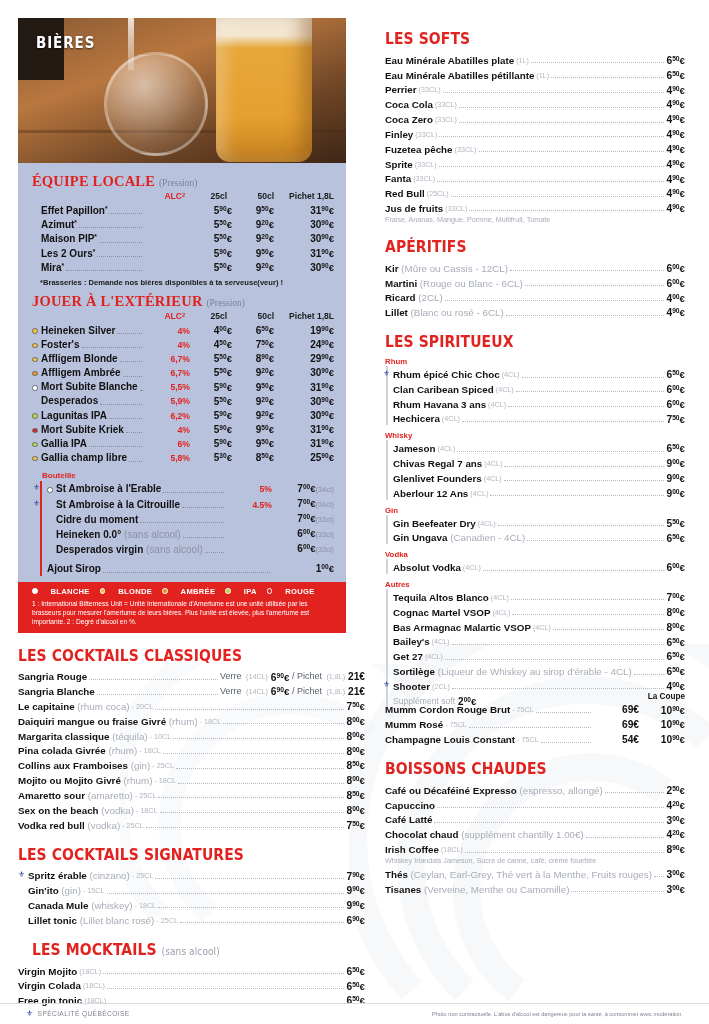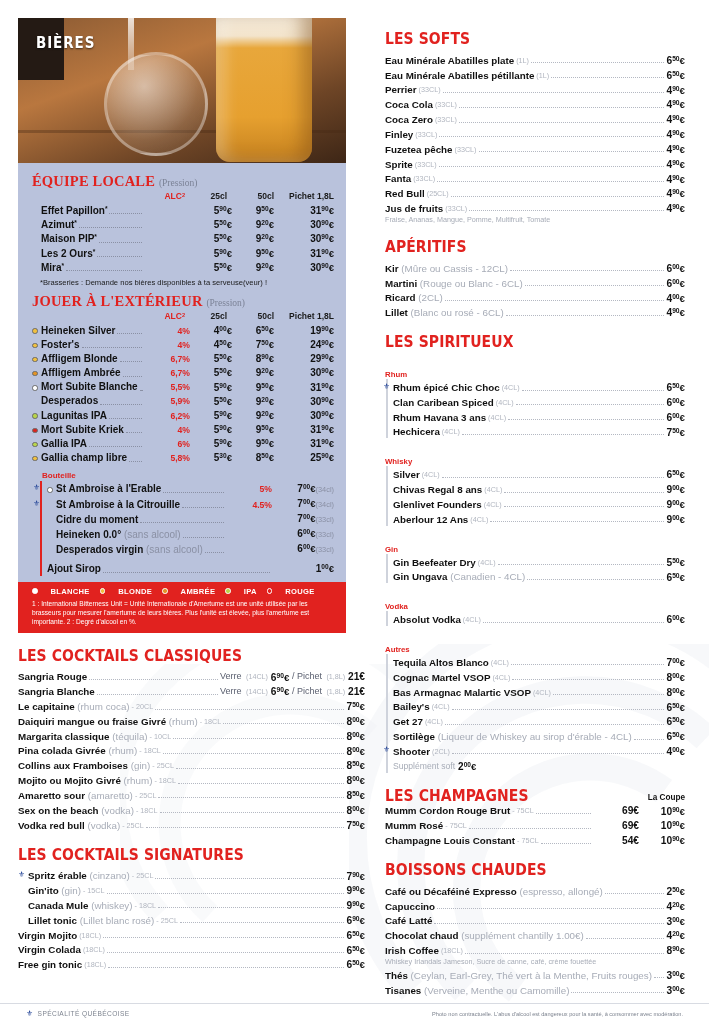--- a/index.html
+++ b/index.html
@@ -152,21 +152,21 @@
     margin: 0 2px 3px 2px;
     height: 1px;
   }
   .row .alc { width: 46px; text-align: right; color: #e1221f; font-size: 8.6px; font-weight: bold; }
   .row .v { width: 42px; text-align: right; font-weight: bold; font-size: 10px; }
   .row .vp { width: 60px; text-align: right; font-weight: bold; font-size: 10px; }
   sup { font-size: .66em; vertical-align: .42em; }
   .eur { font-size: .95em; }
 
   .note {
-    font-size: 7.6px; color: #1a1a1a; margin: 4px 0 2px 8px; font-weight: normal;
+    font-size: 7.6px; color: #1a1a1a; margin: 4px 0 2px 8px; font-weight: bold;
   }
   .bouteille-lbl {
     color: #e1221f; font-weight: bold; font-size: 8px; margin: 6px 0 1px 10px;
   }
   .bouteille-wrap { border-left: 2px solid #e1221f; margin-left: 8px; padding-left: 5px; }
   .row.bottle .v1 { width: 62px; text-align: right; font-weight: bold; font-size: 10px; }
   .row.bottle .cl { color: #8a90a4; font-weight: normal; font-size: 7.4px; }
   .maple {
     color: #2a4a9a; font-size: 8px; position: absolute; left: -14px; bottom: 1px;
   }
@@ -203,21 +203,21 @@
     position: relative;
   }
   .lrow .nm { font-weight: bold; white-space: nowrap; }
   .lrow .desc { color: #a7acb7; font-weight: normal; white-space: nowrap; }
   .lrow .cl { color: #b0b5bf; font-weight: normal; font-size: 7.2px; white-space: nowrap; padding-left: 2px; }
   .lrow .lead { flex: 1 1 auto; border-bottom: 1px dotted #b4b8c2; margin: 0 2px 3.5px 2px; height: 1px; min-width: 6px; }
   .lrow .pr { font-weight: bold; white-space: nowrap; font-size: 10.2px; }
   .lrow .pr2 { font-weight: bold; white-space: nowrap; font-size: 10.2px; width: 46px; text-align: right; }
   .lrow .mid { font-weight: normal; color: #5b6070; white-space: nowrap; font-size: 9px; }
   .subnote { color: #a7acb7; font-size: 7.2px; line-height: 9px; margin: 0 0 1px 0; }
-  .grp-lbl { color: #e1221f; font-weight: bold; font-size: 7.8px; margin: 19px 0 0 0; }
+  .grp-lbl { color: #e1221f; font-weight: bold; font-size: 7.8px; margin: 6px 0 0 0; }
   .grp-wrap { border-left: 2px solid #cfd3dc; padding-left: 5px; margin-left: 1px; }
   .mapleL { color: #2a4a9a; font-size: 8px; position: absolute; left: -10px; bottom: 1.5px; }
   .coupe-lbl { text-align: right; font-size: 8.2px; font-weight: bold; color: #111; margin-bottom: 1px; }
 
   
   .footer {
     position: absolute; left: 0; right: 0; bottom: 6px;
     border-top: 1px solid #d8dbe2;
     padding: 5px 26px 0 26px;
     display: flex; justify-content: space-between; align-items: center;
@@ -606,20 +606,24 @@
           </div>
           <div class="lrow">
             <span class="nm">Lillet tonic</span>
             <span class="desc">&nbsp;(Lillet blanc rosé)</span>
             <span class="cl">- 25CL</span>
             <span class="lead"></span>
             <span class="pr"><span>6</span><sup>90</sup><span class="eur">€</span></span>
           </div>
         </div>
 
+      <div class="sec-h" style="margin-left:14px">
+        <span>LES MOCKTAILS</span>
+        <span class="sub">(sans alcool)</span>
+      </div>
       <div id="mk-rows">
           <div class="lrow">
             <span class="nm">Virgin Mojito</span>
             <span class="cl">(18CL)</span>
             <span class="lead"></span>
             <span class="pr"><span>6</span><sup>50</sup><span class="eur">€</span></span>
           </div>
           <div class="lrow">
             <span class="nm">Virgin Colada</span>
             <span class="cl">(18CL)</span>
@@ -762,27 +766,27 @@
             <div class="lrow">
               <span class="nm">Hechicera</span>
               <span class="cl">(4CL)</span>
               <span class="lead"></span>
               <span class="pr"><span>7</span><sup>50</sup><span class="eur">€</span></span>
             </div>
           </div>
           <div class="grp-lbl">Whisky</div>
           <div class="grp-wrap">
             <div class="lrow">
-              <span class="nm">Silver</span>
+              <span class="nm">Jameson</span>
               <span class="cl">(4CL)</span>
               <span class="lead"></span>
               <span class="pr"><span>6</span><sup>50</sup><span class="eur">€</span></span>
             </div>
             <div class="lrow">
-              <span class="nm">Chivas Regal 8 ans</span>
+              <span class="nm">Chivas Regal 7 ans</span>
               <span class="cl">(4CL)</span>
               <span class="lead"></span>
               <span class="pr"><span>9</span><sup>00</sup><span class="eur">€</span></span>
             </div>
             <div class="lrow">
               <span class="nm">Glenlivet Founders</span>
               <span class="cl">(4CL)</span>
               <span class="lead"></span>
               <span class="pr"><span>9</span><sup>00</sup><span class="eur">€</span></span>
             </div>
@@ -864,21 +868,20 @@
             </div>
           </div>
         </div>
       <div class="grp-wrap">
         <div class="lrow">
           <span class="desc" style="font-size:8.6px">Supplément soft</span>
           <span style="font-weight:bold;font-size:10px;margin-left:3px"><span>2</span><sup>00</sup><span class="eur">€</span></span>
         </div>
       </div>
 
-      <div class="sec-h">LES CHAMPAGNES</div>
       <div class="coupe-lbl" style="margin-top:-16px">La Coupe</div>
       <div id="ch-rows">
           <div class="lrow">
             <span class="nm">Mumm Cordon Rouge Brut</span>
             <span class="cl">- 75CL</span>
             <span class="lead"></span>
             <span class="pr2">69€</span>
             <span class="pr2"><span>10</span><sup>90</sup><span class="eur">€</span></span>
           </div>
           <div class="lrow">

